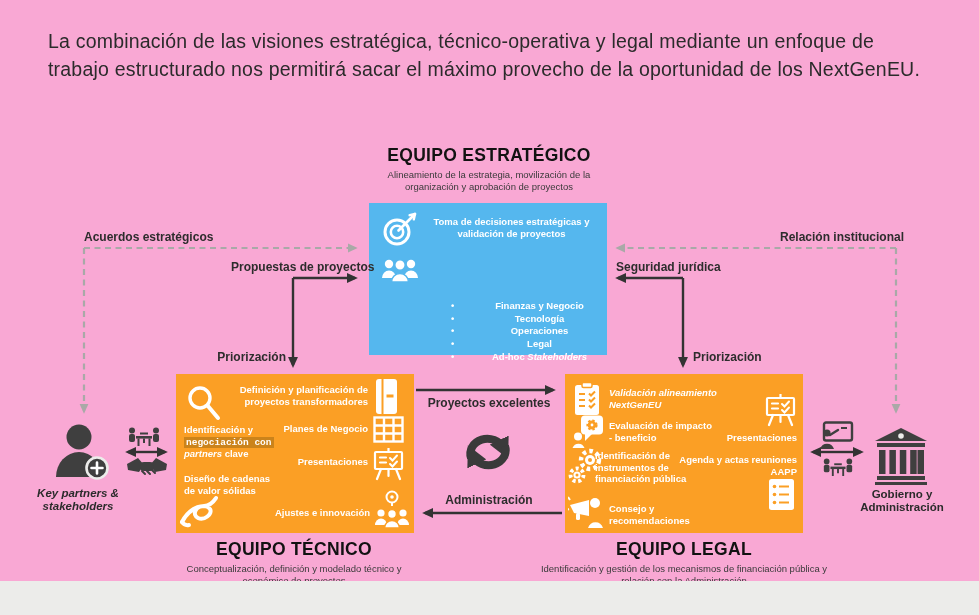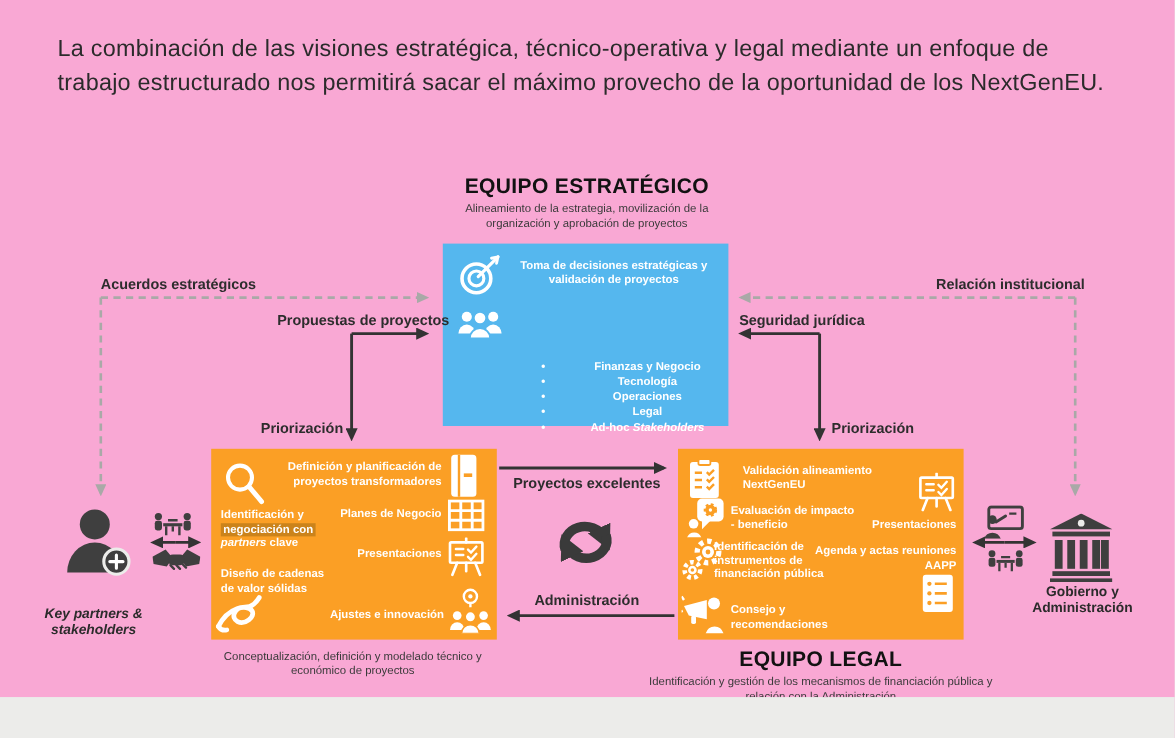--- a/index.html
+++ b/index.html
@@ -21,21 +21,21 @@
   .team-sub{font-size:9.5px;line-height:11.5px;color:#3a3a3a;margin:3px auto 0 auto;}
 
   
   .box{position:absolute;width:238px;height:159px;}
   .box-blue{left:369px;top:203px;height:152px;background:#55b7ee;text-align:center;}
   .box-tec{left:176px;top:374px;background:#fb9f25;}
   .box-leg{left:565px;top:374px;background:#fb9f25;}
   .box .txt{position:absolute;color:#fff;font-size:9.5px;font-weight:bold;line-height:11.5px;}
   .box .ico{position:absolute;color:#fff;}
   .right{text-align:right;}
-  .hl{background:rgba(94,66,8,.30);padding:0 2px;}
+  .hl{background:rgba(94,66,8,.30);padding:0 2px;font-family:Liberation Mono, monospace;}
   .it{font-style:italic;}
 
   ul.blt{list-style:none;margin:12px;padding:0;}
   ul.blt li{position:relative;padding-left:17px;line-height:12.7px;}
   ul.blt li::before{content:"•";position:absolute;left:0;top:0;}
 
   
   .lbl{position:absolute;font-size:12px;font-weight:600;color:#2d2d2d;white-space:nowrap;}
 
   
@@ -186,21 +186,21 @@
     <span class="ico" style="left:8px;top:8px;">
       <svg width="28" height="34" viewBox="0 0 28 34">
         <rect x="2" y="3" width="24" height="30" rx="2.5" fill="currentColor"></rect>
         <rect x="9" y="0.5" width="10" height="5" rx="1.5" fill="currentColor" stroke="#fb9f25" stroke-width="1.5"></rect>
         <g stroke="#fb9f25" stroke-width="2" fill="none">
           <path d="M6 12 H12 M6 18 H12 M6 24 H12"></path>
           <path d="M16 11.5 l2 2 l4 -4 M16 17.5 l2 2 l4 -4 M16 23.5 l2 2 l4 -4"></path>
         </g>
       </svg>
     </span>
-    <div class="txt" style="left:54px;top:13px;width:125px;">Validación alineamiento NextGenEU</div>
+    <div class="txt" style="left:44px;top:13px;width:125px;font-style:italic;">Validación alineamiento NextGenEU</div>
     <span class="ico" style="left:7px;top:41px;">
       <svg width="32" height="33" viewBox="0 0 32 33">
         <rect x="9" y="0.5" width="22" height="19" rx="4" fill="currentColor"></rect>
         <polygon points="13,19 13,26 20,19" fill="currentColor"></polygon>
         <circle cx="20" cy="10" r="4.4" fill="#fb9f25" stroke="#fb9f25" stroke-width="2.4" stroke-dasharray="2.2 1.9"></circle>
         <circle cx="20" cy="10" r="1.4" fill="currentColor"></circle>
         <circle cx="6" cy="21.5" r="4" fill="currentColor"></circle>
         <path d="M0.5 33 a6.5 7 0 0 1 12 0 z" fill="currentColor"></path>
       </svg>
     </span>
@@ -257,36 +257,37 @@
         </marker>
       </defs>
       <g fill="none" stroke="#3a3a3a" stroke-width="8">
         <path d="M12 32 A17 15 0 0 1 44 22" marker-end="url(#cycAh)"></path>
         <path d="M46 20 A17 15 0 0 1 14 30" marker-end="url(#cycAh)"></path>
       </g>
     </svg>
   </span>
 
   <div class="team-header" style="left:159px;top:539px;width:270px;">
+    <div class="team-title">EQUIPO TÉCNICO</div>
     <div class="team-sub" style="width:235px;">Conceptualización, definición y modelado técnico y económico de proyectos</div>
   </div>
   <div class="team-header" style="left:528px;top:539px;width:312px;">
     <div class="team-title">EQUIPO LEGAL</div>
     <div class="team-sub" style="width:300px;">Identificación y gestión de los mecanismos de financiación pública y relación con la Administración</div>
   </div>
 
   <span class="ico-dark" style="left:52px;top:423px;">
     <svg width="58" height="58" viewBox="0 0 58 58" fill="currentColor">
       <circle cx="27" cy="14" r="12.5"></circle>
       <path d="M4 54 a23 25 0 0 1 46 0 z"></path>
       <circle cx="45" cy="45" r="10.5" stroke="#ececea" stroke-width="2.6"></circle>
       <path d="M45 39.5 V50.5 M39.5 45 H50.5" stroke="#fff" stroke-width="2.6" stroke-linecap="round"></path>
     </svg>
   </span>
-  <div class="actor-label" style="left:16px;top:506px;width:124px;font-style:italic;">Key partners &amp; stakeholders</div>
+  <div class="actor-label" style="left:16px;top:487px;width:124px;font-style:italic;">Key partners &amp; stakeholders</div>
 
   <span class="ico-dark" style="left:126px;top:427px;">
     <svg width="36" height="22" viewBox="0 0 36 22" fill="currentColor">
       <circle cx="6" cy="3.5" r="3"></circle>
         <rect x="3" y="7" width="6" height="8" rx="2"></rect>
       <circle cx="30" cy="3.5" r="3"></circle>
         <rect x="27" y="7" width="6" height="8" rx="2"></rect>
       <rect x="10" y="9" width="16" height="2.6"></rect>
       <path d="M12.5 11.6 V19 M23.5 11.6 V19 M18 11.6 V16" stroke="currentColor" stroke-width="2"></path>
       <path d="M14 6.5 H22" stroke="currentColor" stroke-width="2"></path>

